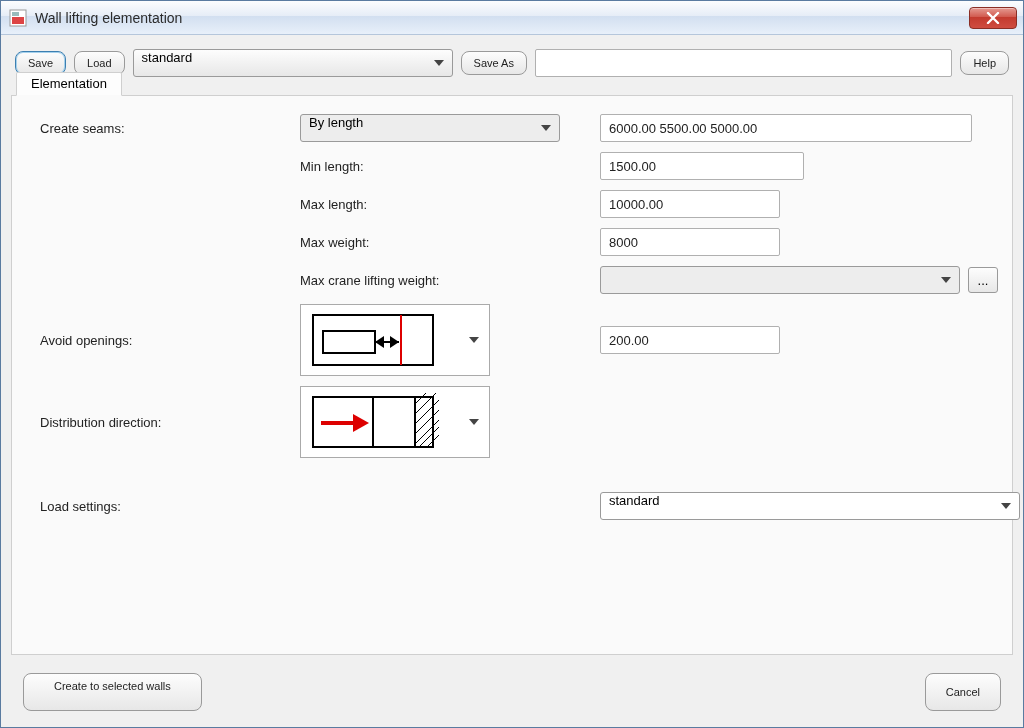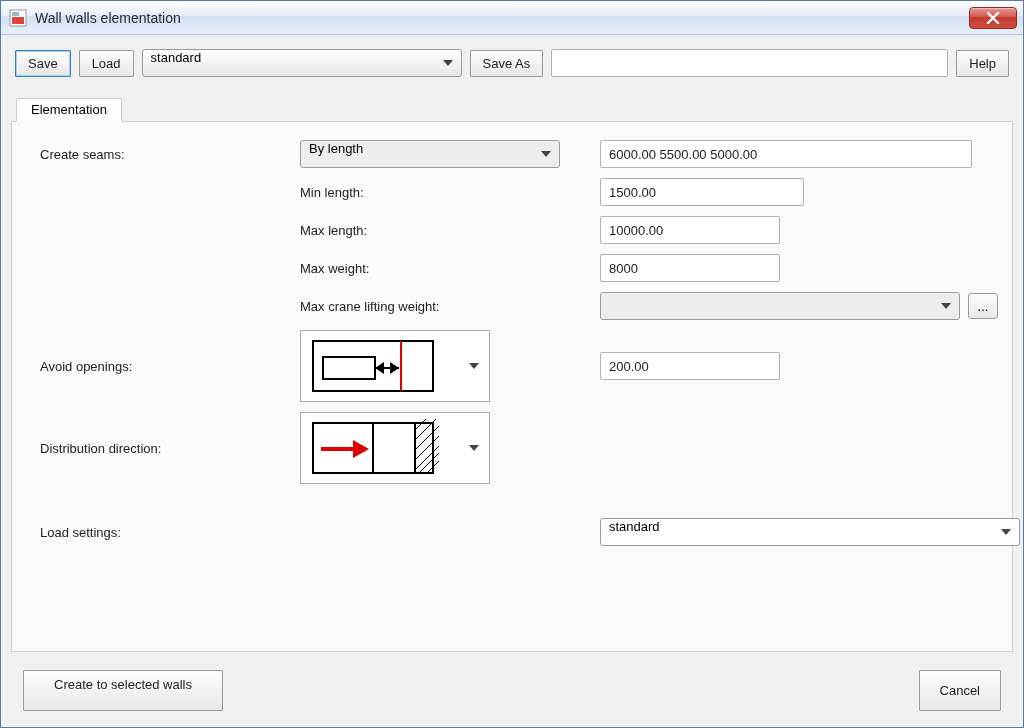--- a/index.html
+++ b/index.html
@@ -61,23 +61,23 @@
   }
   .top-row {
     display: flex;
     align-items: center;
     gap: 8px;
     padding: 4px 4px;
   }
   .btn {
     background: linear-gradient(to bottom, #fdfdfd, #e7e7e7);
     border: 1px solid #9a9a9a;
-    border-radius: 1px;
+    border-radius: 8px;
     padding: 5px 12px;
-    font-size: 13px;
+    font-size: 11px;
     color: #222;
     cursor: default;
   }
   .btn.active {
     border: 1px solid #3c7fb1;
     box-shadow: 0 0 0 1px #a6d1ec inset;
   }
   .combo {
     background: linear-gradient(to bottom, #fdfdfd, #e7e7e7);
     border: 1px solid #9a9a9a;
@@ -113,21 +113,21 @@
     color: #222;
   }
   .tab-frame {
     flex: 1;
     border: 1px solid #cfcfcf;
     background: #fafafa;
     position: relative;
     padding: 18px 37px 14px 28px;
     display: flex;
     flex-direction: column;
-    margin-top: 28px;
+    margin-top: 2px;
   }
   .tab {
     position: absolute;
     top: -24px; left: 4px;
     height: 24px;
     background: #fdfdfd;
     border: 1px solid #cfcfcf;
     border-bottom: 1px solid #fafafa;
     padding: 3px 14px 0 14px;
     font-size: 13px;
@@ -182,21 +182,21 @@
 <div class="dialog">
 
   <div class="titlebar">
     <span class="app-icon">
       <svg width="18" height="18" viewBox="0 0 18 18">
         <rect x="1" y="1" width="16" height="16" fill="#fff" stroke="#999"></rect>
         <rect x="3" y="8" width="12" height="7" fill="#d44"></rect>
         <rect x="3" y="3" width="7" height="4" fill="#9bb"></rect>
       </svg>
     </span>
-    <span class="title">Wall walls elementation</span>
+    <span class="title">Wall lifting elementation</span>
     <div class="close-btn">
       <svg width="14" height="12" viewBox="0 0 14 12">
         <path d="M2 1 L12 11 M12 1 L2 11" stroke="#fff" stroke-width="2.4" stroke-linecap="round"></path>
       </svg>
     </div>
   </div>
 
   <div class="client">
 
     <div class="top-row">

